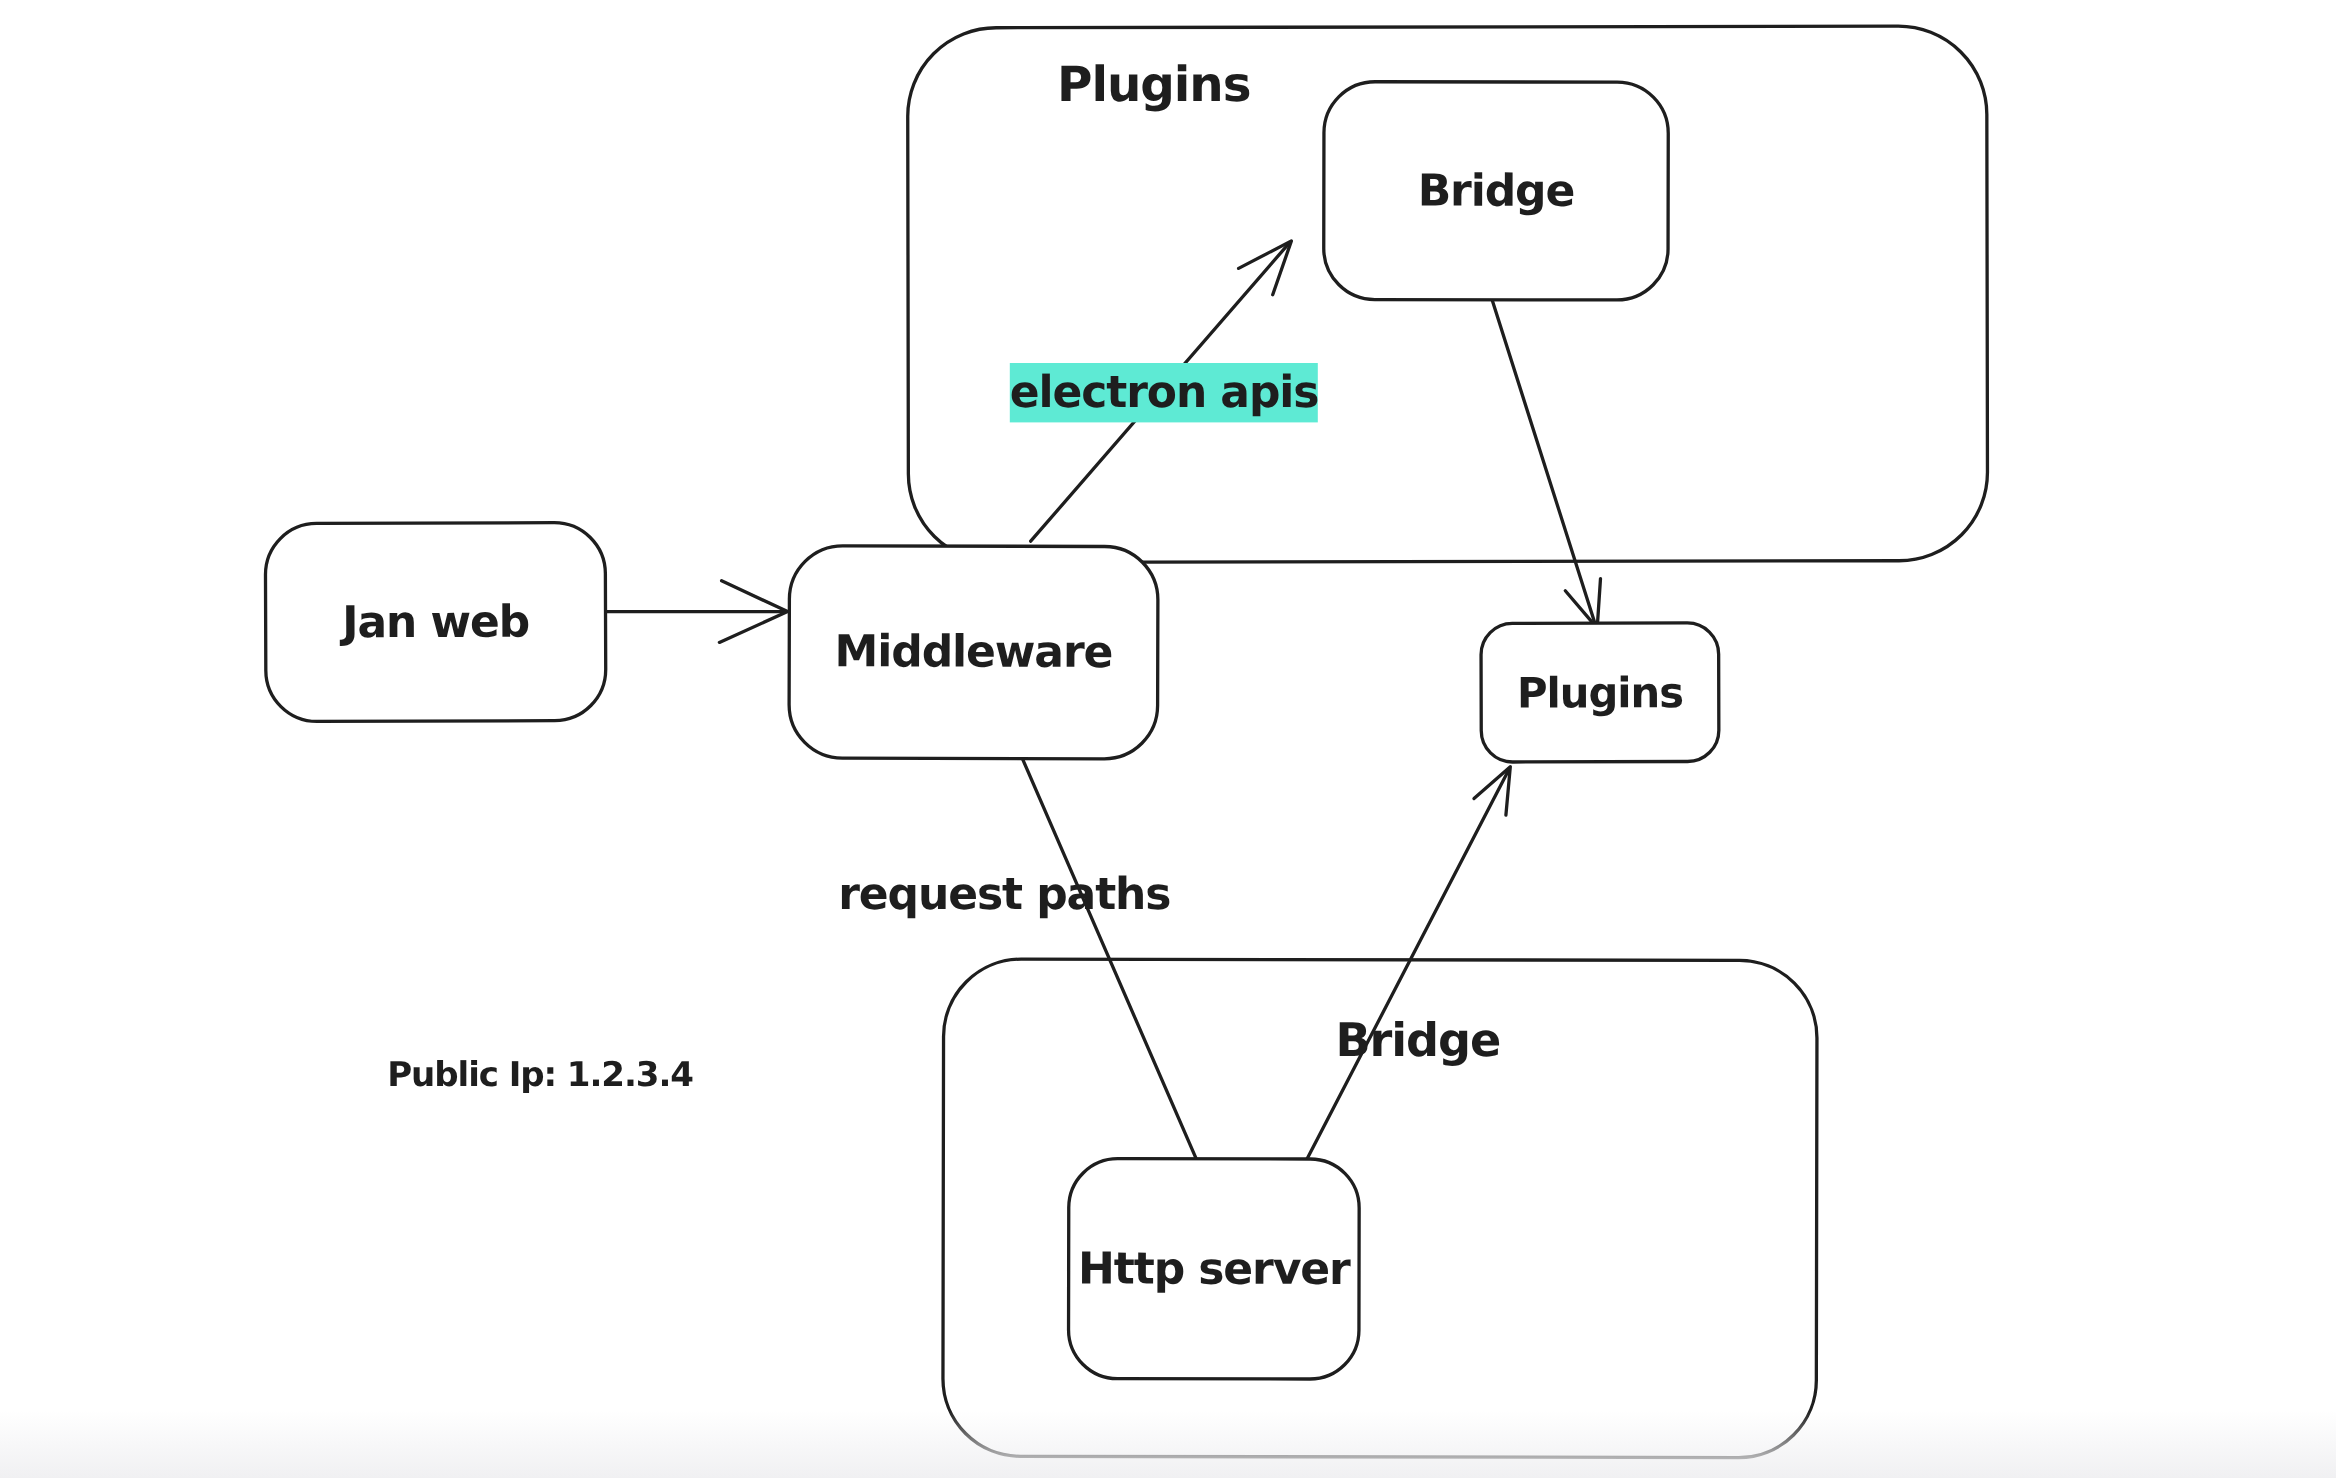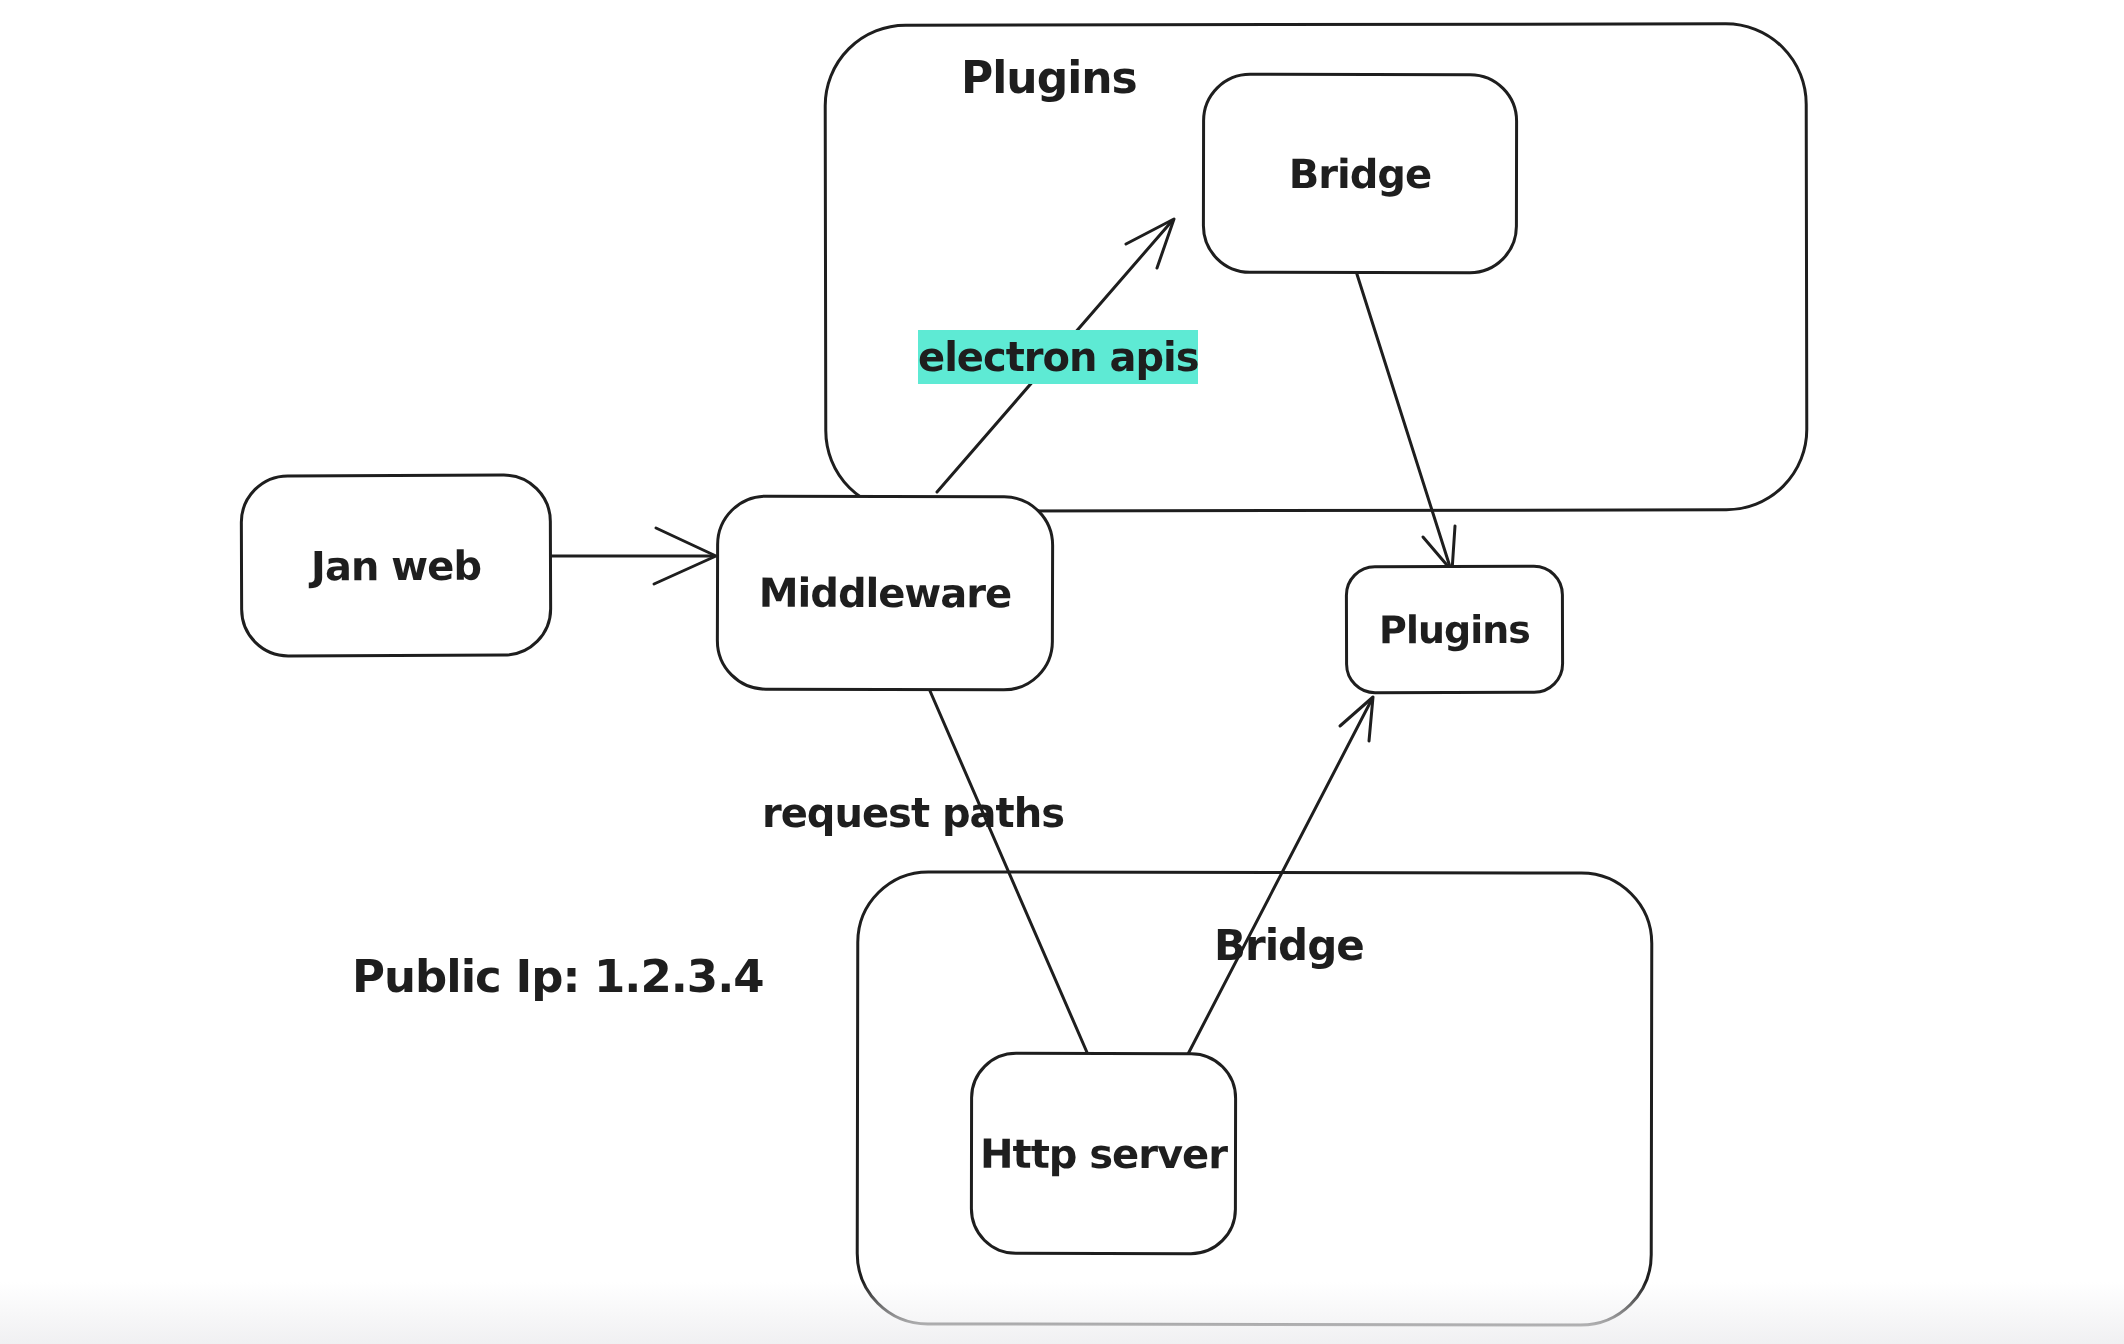--- a/index.html
+++ b/index.html
@@ -91,21 +91,21 @@
     left: 918px; top: 330px;
     width: 280px; height: 54px;
     background: #5eead4;
     text-align: center;
     line-height: 54px;
   }
   .annotation.request { left: 762px; top: 790px; }
   .credentials {
     position: absolute;
     left: 352px; top: 944px;
-    font-size: 45px;
+    font-size: 31px;
     font-weight: bold;
     letter-spacing: -1px;
     line-height: 66px;
     white-space: nowrap;
   }
   
   .bottom-fade {
     position: absolute;
     left: 0; bottom: 0;
     width: 100%; height: 62px;

